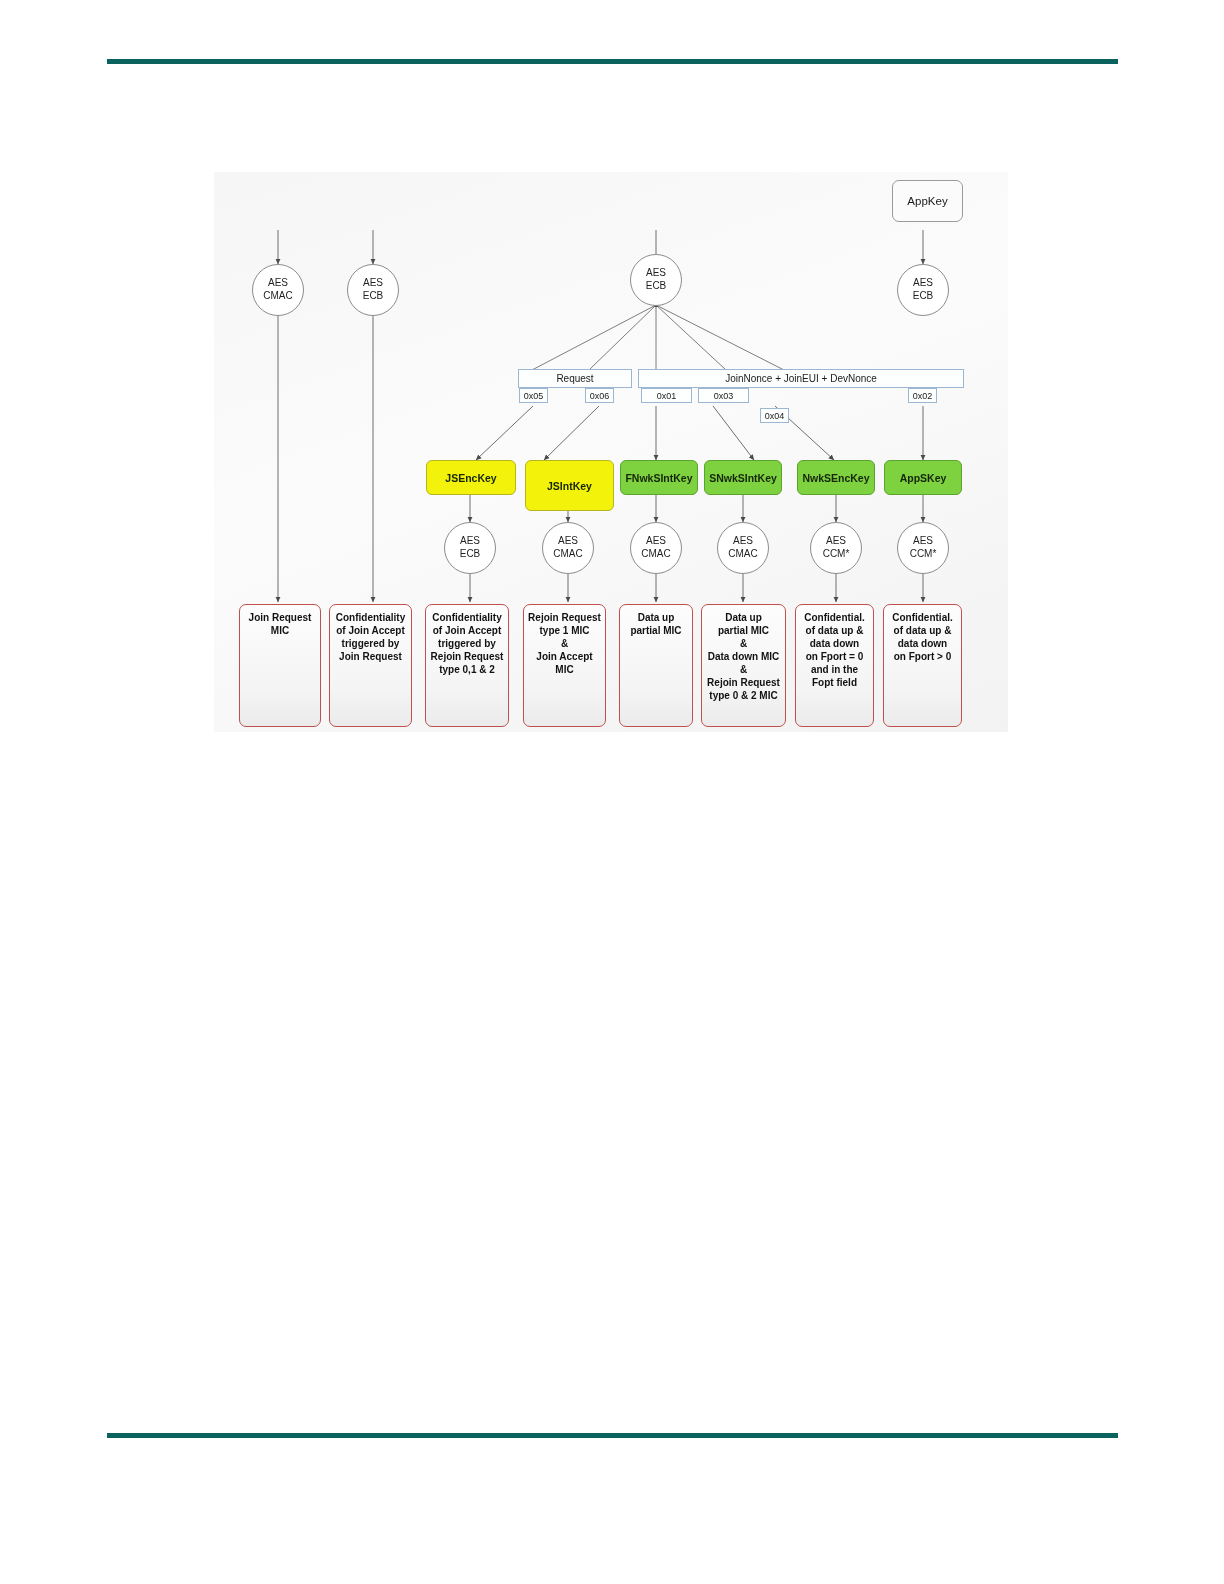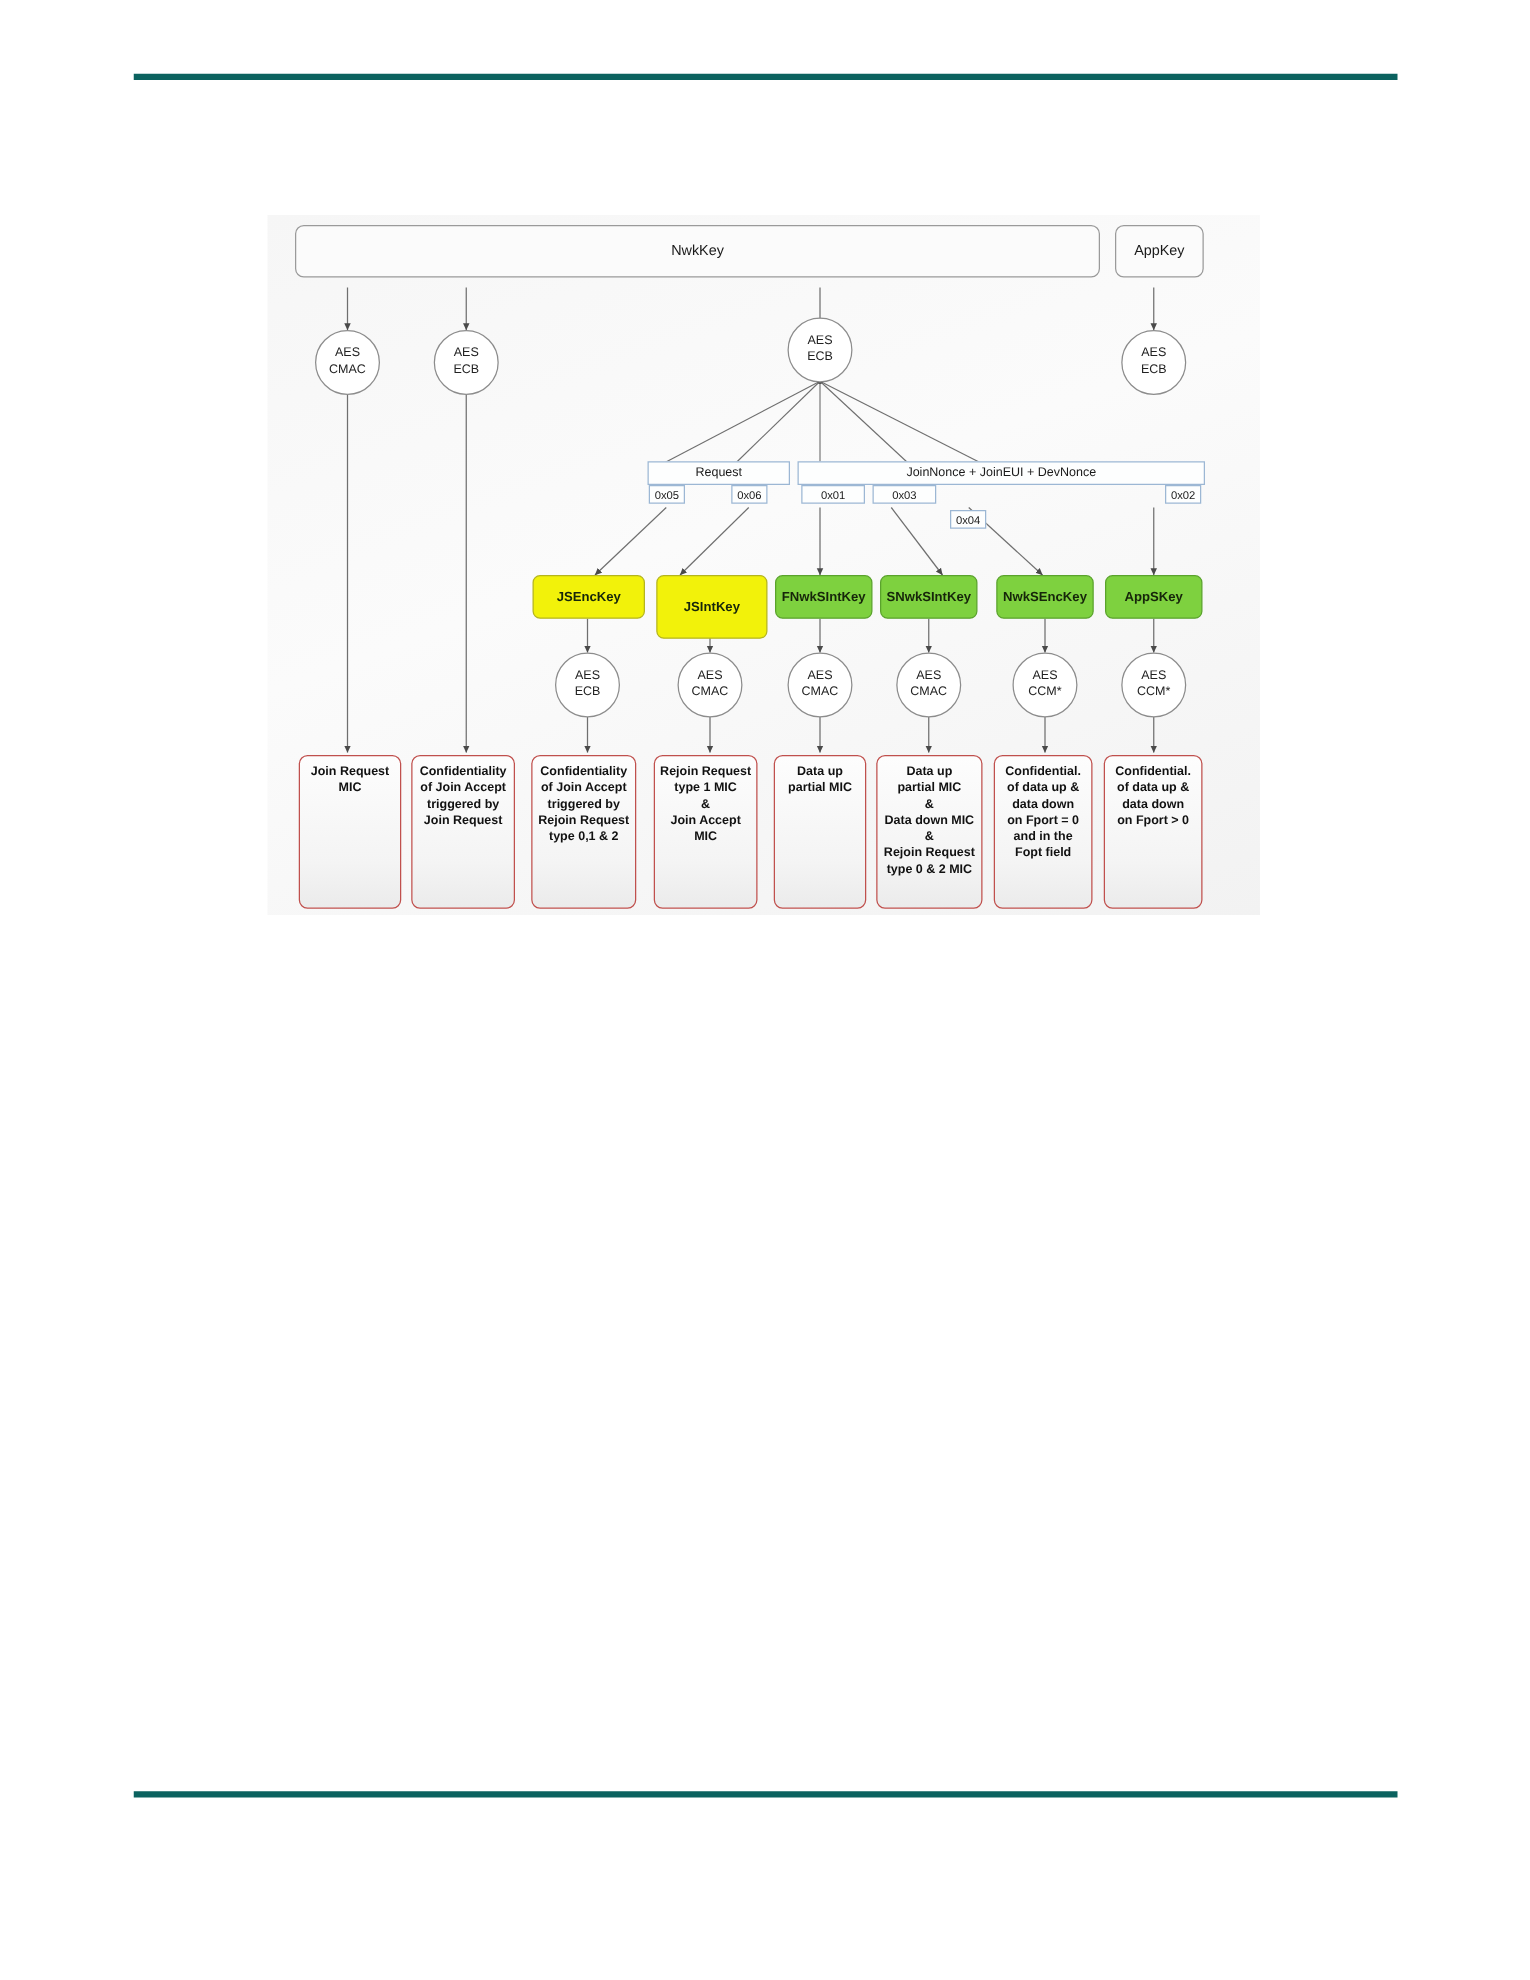--- a/index.html
+++ b/index.html
@@ -109,23 +109,20 @@
       <path d="M622,391 L622,430"></path>
       <path d="M709,391 L709,430"></path>
     </g>
 
     <g stroke="#6f6f6f" stroke-width="1" fill="none" marker-end="url(#ah)">
       <path d="M64,133 L64,430"></path>
       <path d="M159,133 L159,430"></path>
     </g>
   </svg>
 
-  <div class="node keybox" style="left:22px;top:8px;width:644px;height:42px;">
-    <span>NwkKey</span>
-  </div>
   <div class="node keybox" style="left:678px;top:8px;width:71px;height:42px;">
     <span>AppKey</span>
   </div>
 
   <div class="node aes" style="left:38px;top:92px;width:52px;height:52px;">
     <span>AES</span>
     <span>CMAC</span>
   </div>
   <div class="node aes" style="left:133px;top:92px;width:52px;height:52px;">
     <span>AES</span>
@@ -155,21 +152,21 @@
   </div>
   <div class="node hexbox" style="left:427px;top:216px;width:51px;height:15px;">
     <span>0x01</span>
   </div>
   <div class="node hexbox" style="left:484px;top:216px;width:51px;height:15px;">
     <span>0x03</span>
   </div>
   <div class="node hexbox" style="left:546px;top:216px;width:29px;height:15px;margin-top:20px;">
     <span>0x04</span>
   </div>
-  <div class="node hexbox" style="left:694px;top:216px;width:29px;height:15px;margin-left:24px;">
+  <div class="node hexbox" style="left:694px;top:216px;width:29px;height:15px;">
     <span>0x02</span>
   </div>
 
   <div class="node skey yellow" style="left:212px;top:288px;width:90px;height:35px;">
     <span>JSEncKey</span>
   </div>
   <div class="node skey yellow" style="left:311px;top:288px;width:89px;height:51px;">
     <span>JSIntKey</span>
   </div>
   <div class="node skey green" style="left:406px;top:288px;width:78px;height:35px;">

